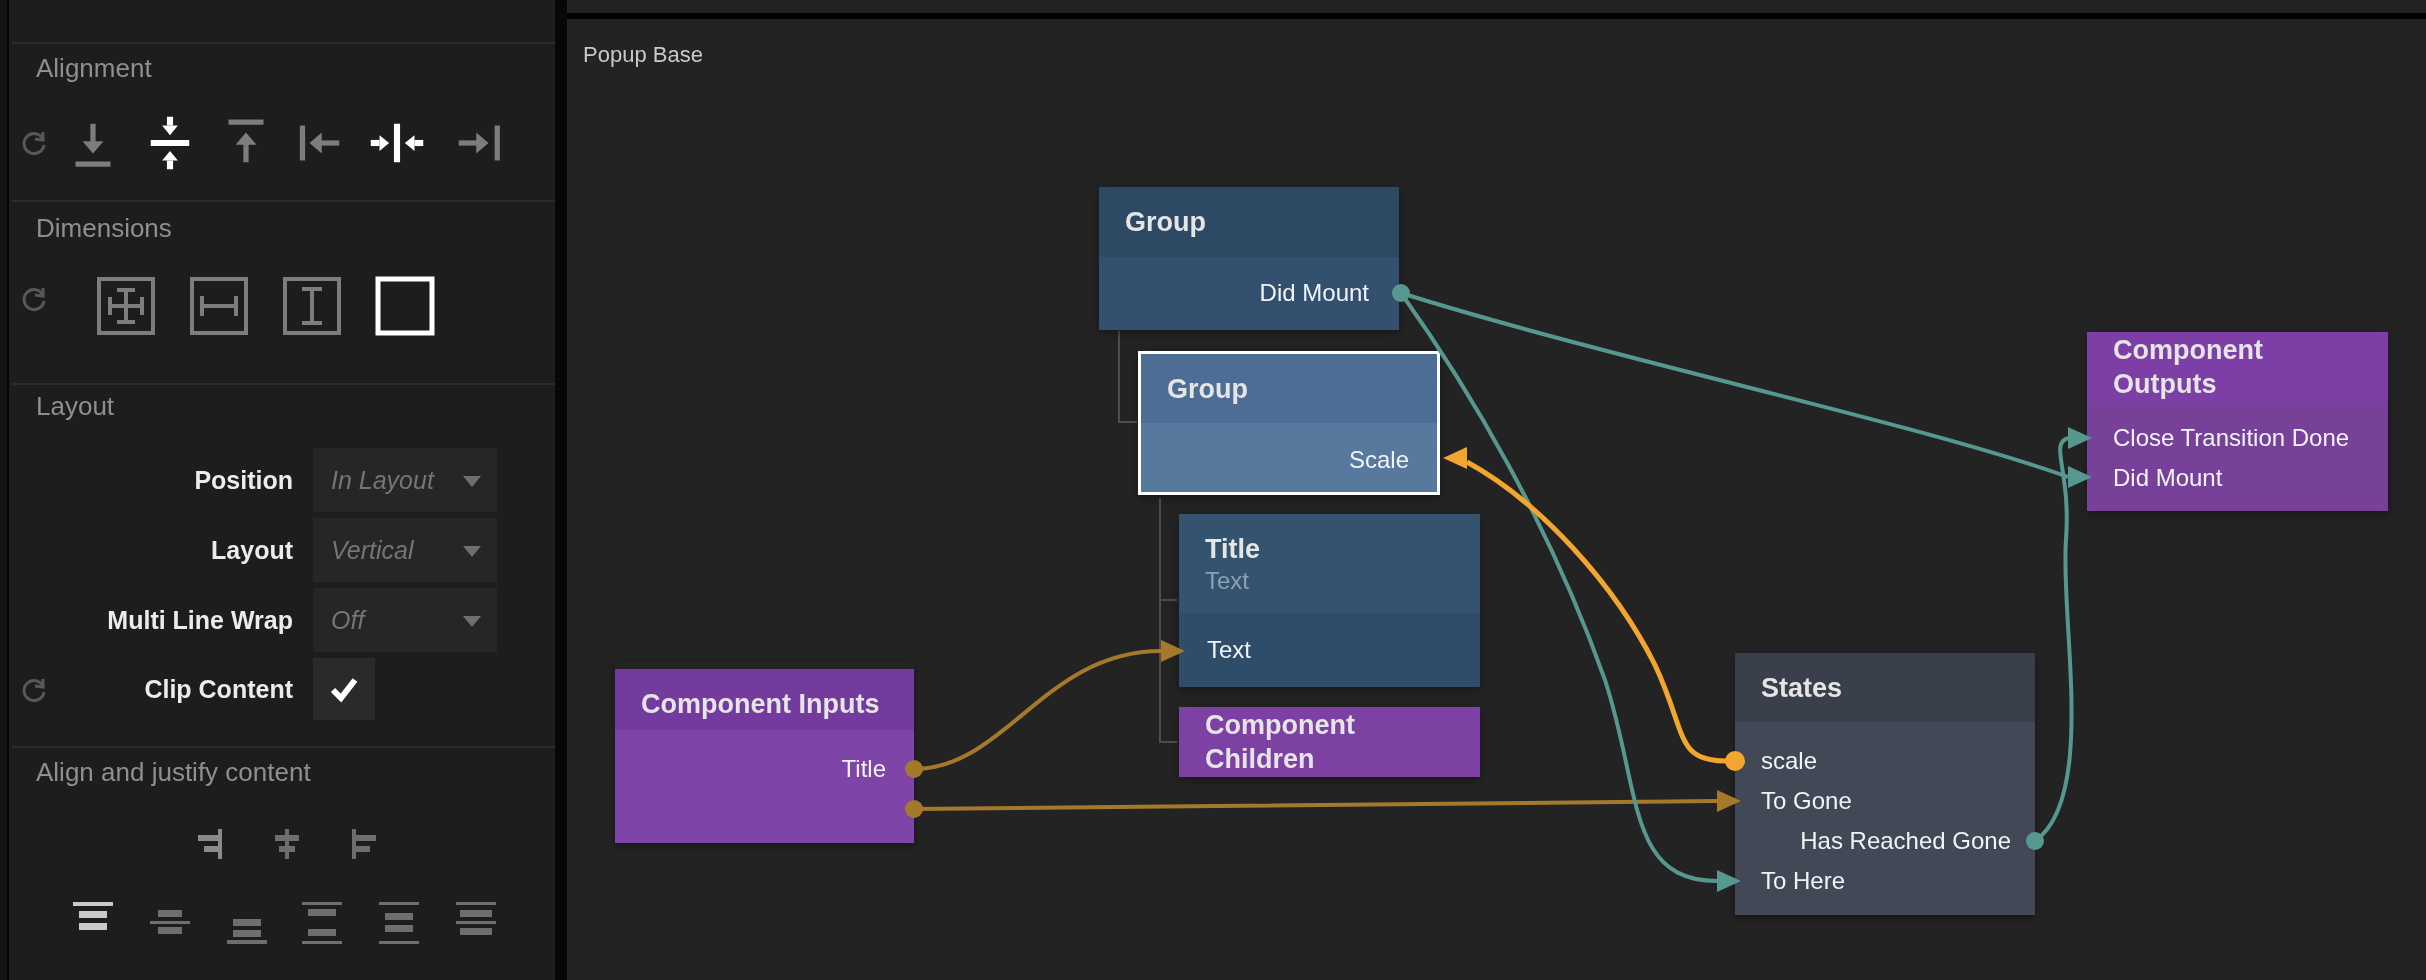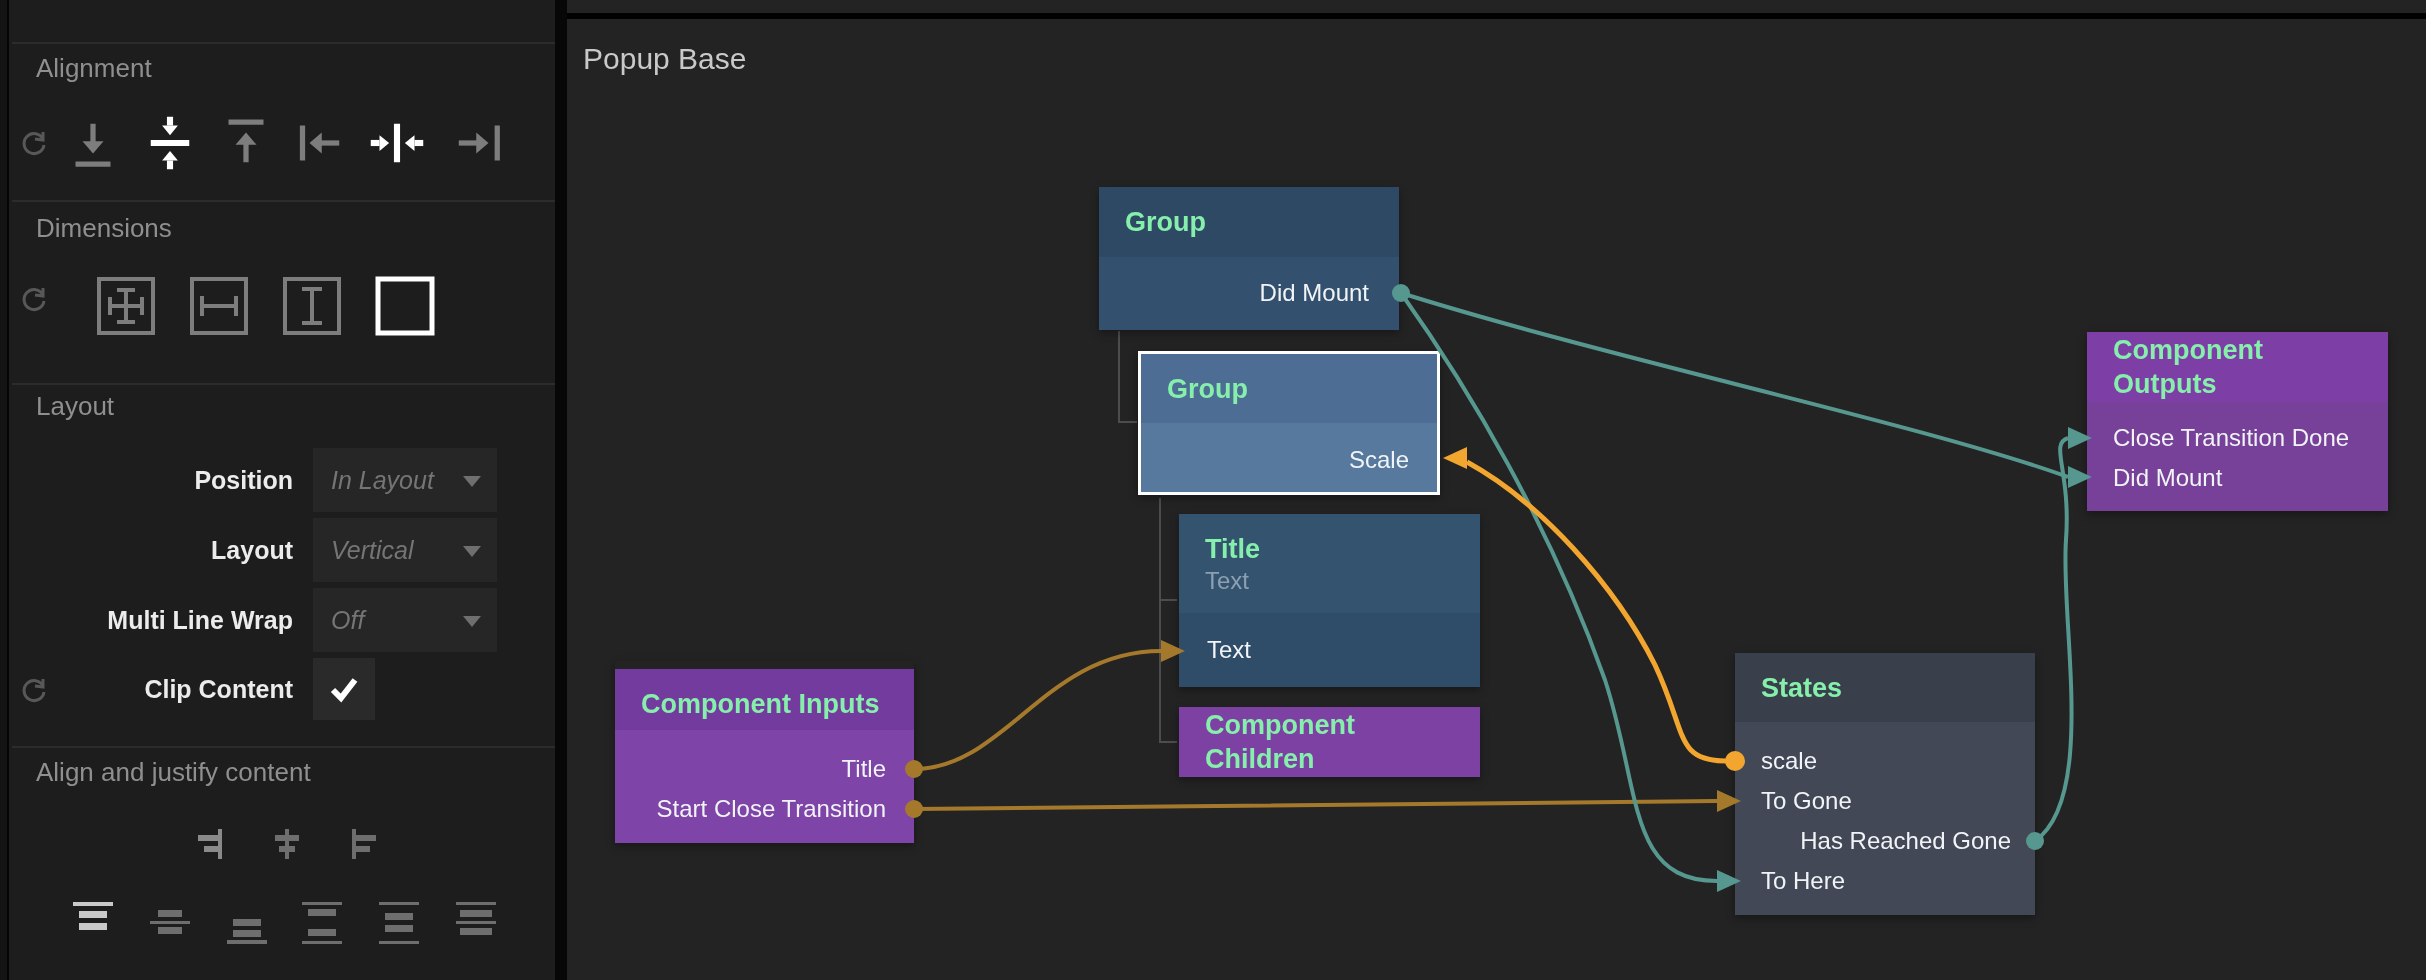--- a/index.html
+++ b/index.html
@@ -22,25 +22,25 @@
   .prop-label { position:absolute; left:0; width:293px; text-align:right; font-size:25px; color:#ececec; font-weight:bold; }
   .dropdown { position:absolute; left:313px; width:184px; height:64px; background:#262626; display:flex; align-items:center; padding:0 18px;font-style:italic; }
   .dropdown .val { font-size:25px; color:#757575; }
   .dd-caret { position:absolute; right:16px; top:28px; width:0; height:0; border-left:9px solid transparent; border-right:9px solid transparent; border-top:11px solid #6f6f6f; }
   .checkbox { position:absolute; left:313px; top:658px; width:62px; height:62px; background:#2a2a2a; display:flex; align-items:center; justify-content:center; }
 
   
   .canvas { position:absolute; left:567px; top:0; width:1859px; height:980px; background:#232323; }
   .sep { position:absolute; left:555px; top:0; width:12px; height:980px; background:#070707; }
   .topline { position:absolute; left:0; top:13px; width:1859px; height:6px; background:#020202; }
-  .canvas-title { position:absolute; left:16px; top:42px; font-size:30px; color:#c9c9c9; }
+  .canvas-title { position:absolute; left:16px; top:42px; font-size:22px; color:#c9c9c9; }
 
   .node { position:absolute; z-index:2; color:#f1f4f7; box-shadow:0 3px 8px rgba(0,0,0,.35); }
   .n-head { position:absolute; left:0; top:0; right:0; display:flex; flex-direction:column; justify-content:center; padding:0 26px; }
-  .n-title { font-size:27px; font-weight:bold; color:#86efac; line-height:34px; }
+  .n-title { font-size:27px; font-weight:bold; color:#e5e5e5; line-height:34px; }
   .n-sub { font-size:24px; color:#8da0b2; line-height:30px; }
   .n-body { position:absolute; left:0; right:0; bottom:0; }
   .row { position:absolute; left:0; right:0; height:40px; line-height:40px; font-size:24px; white-space:nowrap; }
   .row.r { text-align:right; }
 
   .blue  .n-head { background:#2e4963; } .blue  .n-body { background:#33516e; }
   .blue2 .n-head { background:#33536f; } .blue2 .n-body { background:#2f4c69; }
   .sel { border:3px solid #ffffff; }
   .sel .n-head { background:#4d6d94; } .sel .n-body { background:#58799e; }
   .purple  .n-head { background:#743b9e;margin-top:8px; } .purple  .n-body { background:#7e44a7; }
@@ -308,21 +308,20 @@
     <div class="node cc" style="left:612px;top:707px;width:301px;height:70px">
       <span class="n-title">Component Children</span>
     </div>
 
     <div class="node purple" style="left:48px;top:661px;width:299px;height:182px">
       <div class="n-head" style="height:69px">
           <span class="n-title">Component Inputs</span>
         </div>
       <div class="n-body" style="top:69px">
         <div class="row r" style="top:19px;padding-right:28px">Title</div>
-        <div class="row r" style="top:59px;padding-right:28px">Start Close Transition</div>
       </div>
     </div>
 
     <div class="node slate" style="left:1168px;top:653px;width:300px;height:262px">
       <div class="n-head" style="height:69px">
           <span class="n-title">States</span>
         </div>
       <div class="n-body" style="top:69px">
         <div class="row" style="top:19px;padding-left:26px">scale</div>
         <div class="row r" style="top:99px;padding-right:24px">Has Reached Gone</div>

